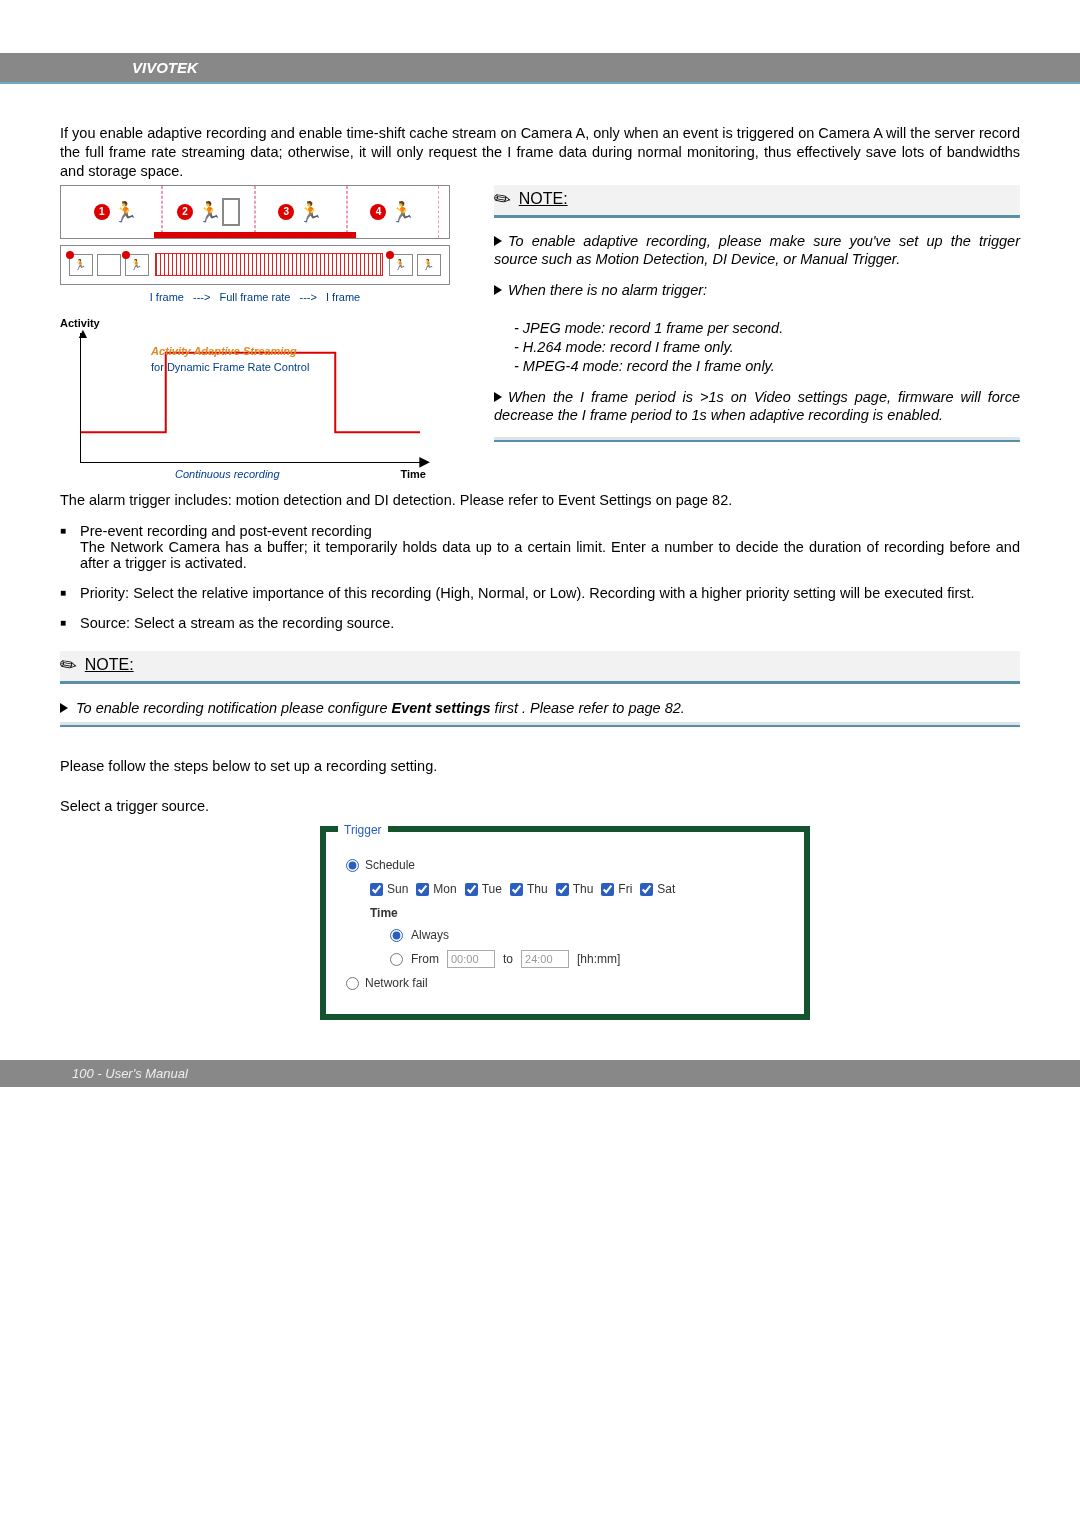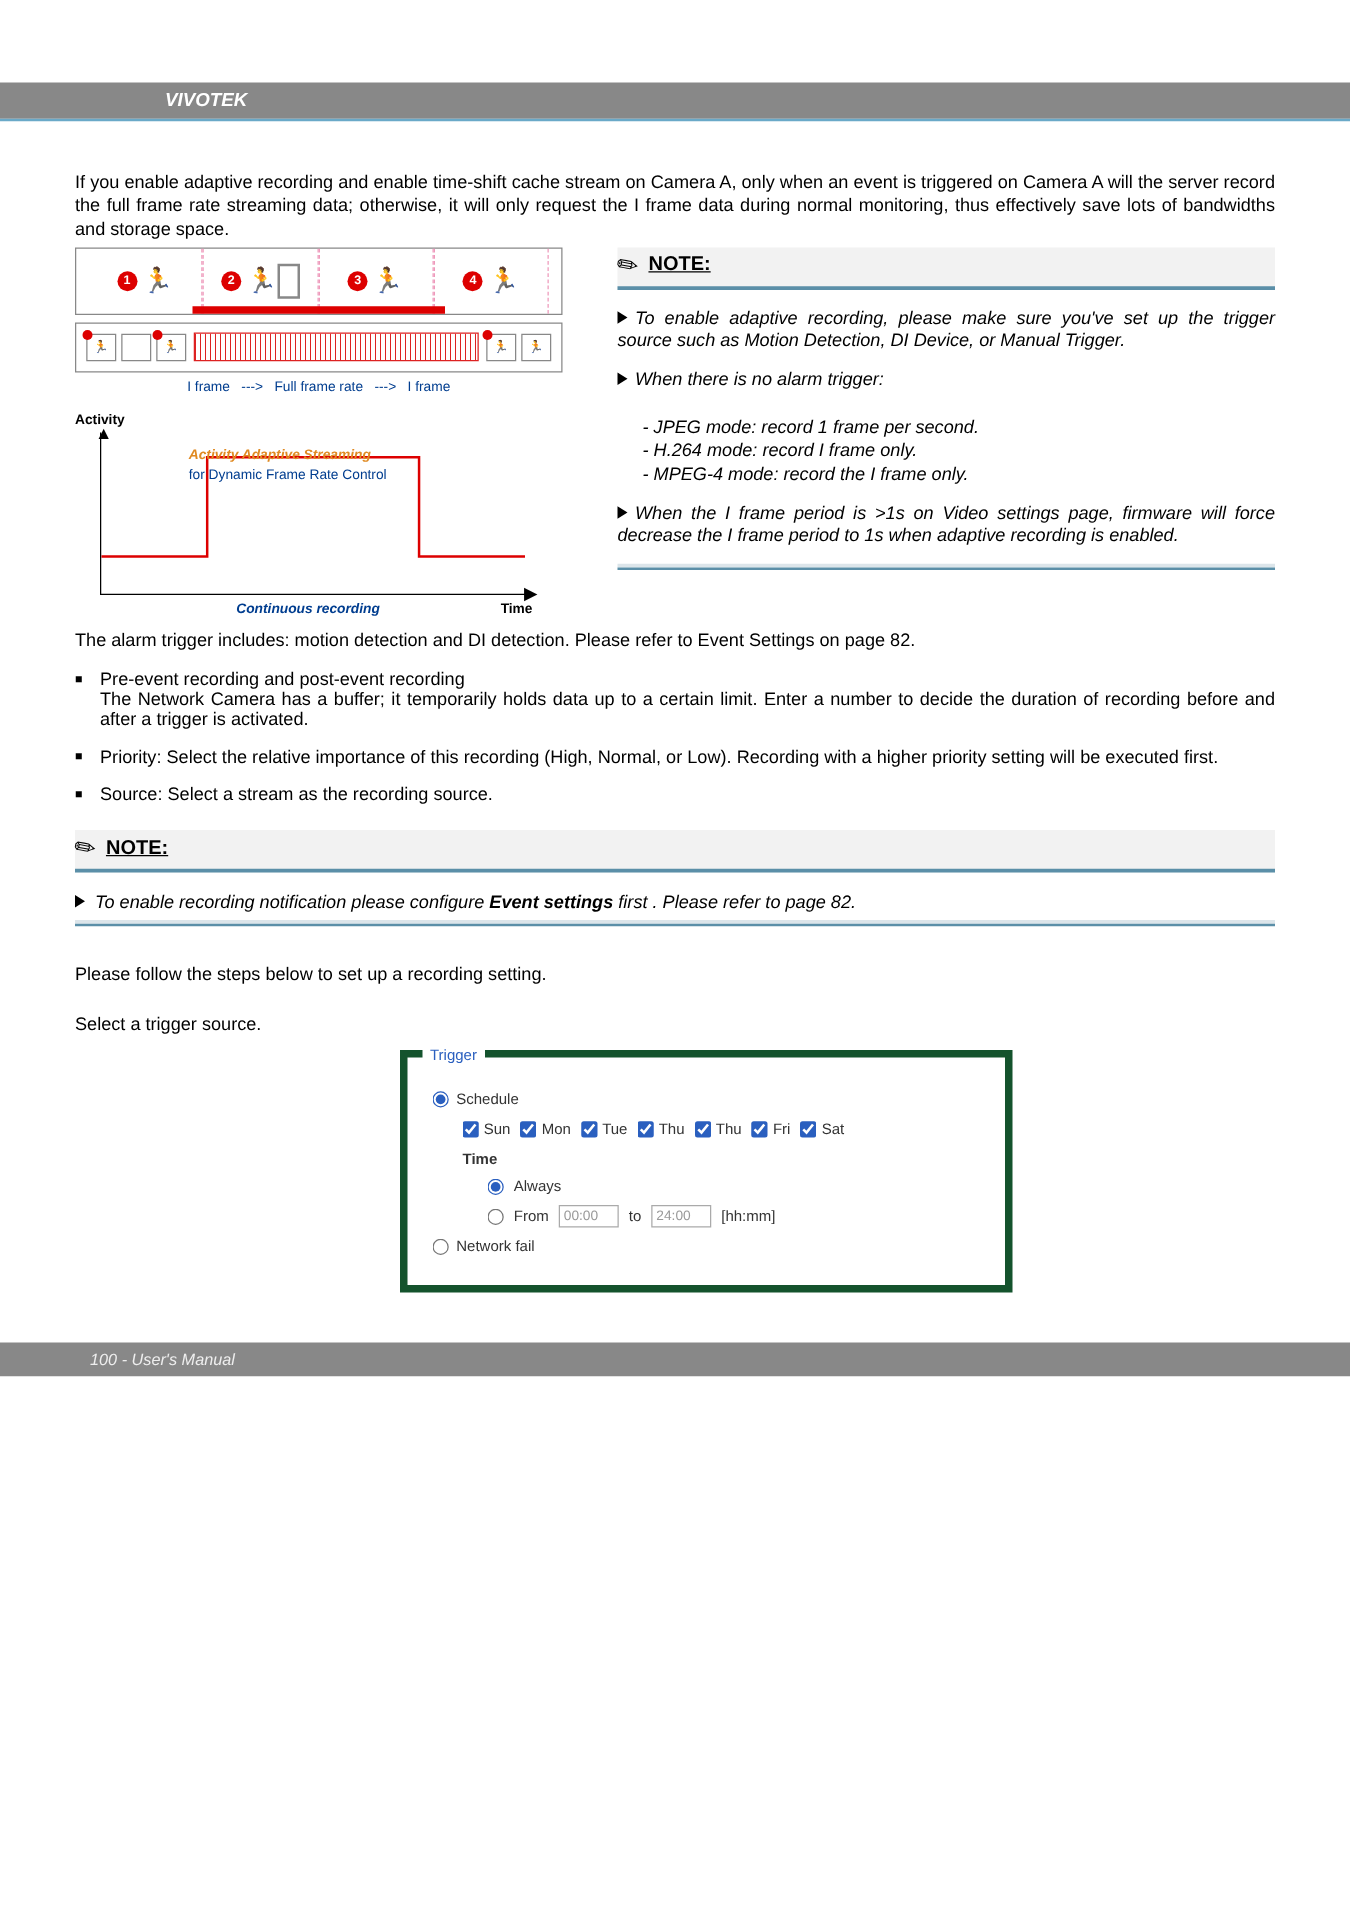--- a/index.html
+++ b/index.html
@@ -5,21 +5,21 @@
   * { box-sizing: border-box; margin: 0; padding: 0; }
   body {
     font-family: Arial, Helvetica, sans-serif;
     font-size: 14.5px;
     color: #000;
     background: #fff;
     width: 1080px;
   }
   .page {
     width: 1080px;
-    padding: 16px 60px 40px 60px;
+    padding: 3px 60px 40px 60px;
   }
   .header-bar {
     background: #888;
     margin: 50px -60px 0 -60px;
     padding: 6px 0 6px 132px;
     color: #fff;
     font-style: italic;
     font-weight: bold;
     font-size: 15px;
   }
@@ -67,32 +67,32 @@
   .framelabel { font-size:11px; color:#003d8f; text-align:center; margin: 4px 0 14px 0;}
   .framelabel .arrow { color:#003d8f; margin:0 6px;}
   .bw-label { font-size:11px; font-weight:bold; margin-bottom:4px;}
   .bw-chart { border-left:1.5px solid #000; border-bottom:1.5px solid #000; width:340px; height:130px; position:relative; margin-left:20px;}
   .bw-chart .arr-up { position:absolute; left:-5px; top:-8px; font-size:14px;}
   .bw-chart .arr-right { position:absolute; right:-10px; bottom:-7px; font-size:14px;}
   .bw-chart .red-step { position:absolute; left:0; bottom:0; width:100%; height:100%; }
   .bw-chart .red-step .line { stroke:#d00; stroke-width:2; fill:none;}
   .bw-chart .title { position:absolute; left:70px; top:12px; font-size:11px; color:#e08a22; font-style:italic; font-weight:bold;}
   .bw-chart .sub { position:absolute; left:70px; top:28px; font-size:11px; color:#003d8f;}
-  .bw-chart .cont { position:absolute; left:108px; bottom:-18px; font-size:11px; color:#003d8f; font-style:italic; font-weight:bold;margin-top:40px;}
+  .bw-chart .cont { position:absolute; left:94px; bottom:-18px; font-size:11px; color:#003d8f; font-style:italic; font-weight:normal;margin-top:40px;}
   .bw-chart .time { position:absolute; right:-6px; bottom:-18px; font-size:11px; font-weight:bold;}
   
   .note-head {
     display:flex; align-items:center; gap:8px;
     border-bottom: 3px solid #5b8fa8;
     padding: 2px 4px 4px 0;
     margin-bottom: 14px;
     background: #f2f2f2;
   }
   .note-head .pen { font-size:20px; transform: rotate(-35deg); }
-  .note-head .t { font-weight:bold; text-decoration: underline; font-size:16px; }
+  .note-head .t { font-weight:normal; text-decoration: underline; font-size:16px; }
   .note-body { font-style: italic; text-align: justify; line-height:1.3; }
   .note-body p { margin-bottom: 12px; }
   .note-body ul { list-style:none; padding:0; margin:0;}
   .note-body li { margin:0;}
   .tri { display:inline-block; width:0; height:0; border-top:5px solid transparent; border-bottom:5px solid transparent; border-left:8px solid #000; margin-right:6px; vertical-align: 0;}
   .note-close { height:3px; background:#dce5ea; margin-top:4px;}
   .note-close2 { height:2px; background:#5b8fa8;}
   .after-diagram { margin-top: 28px; line-height:1.3; }
   .bul { list-style:none; padding:0; margin: 14px 0; }
   .bul li { position:relative; padding-left:20px; margin-bottom:14px; text-align:justify;}

